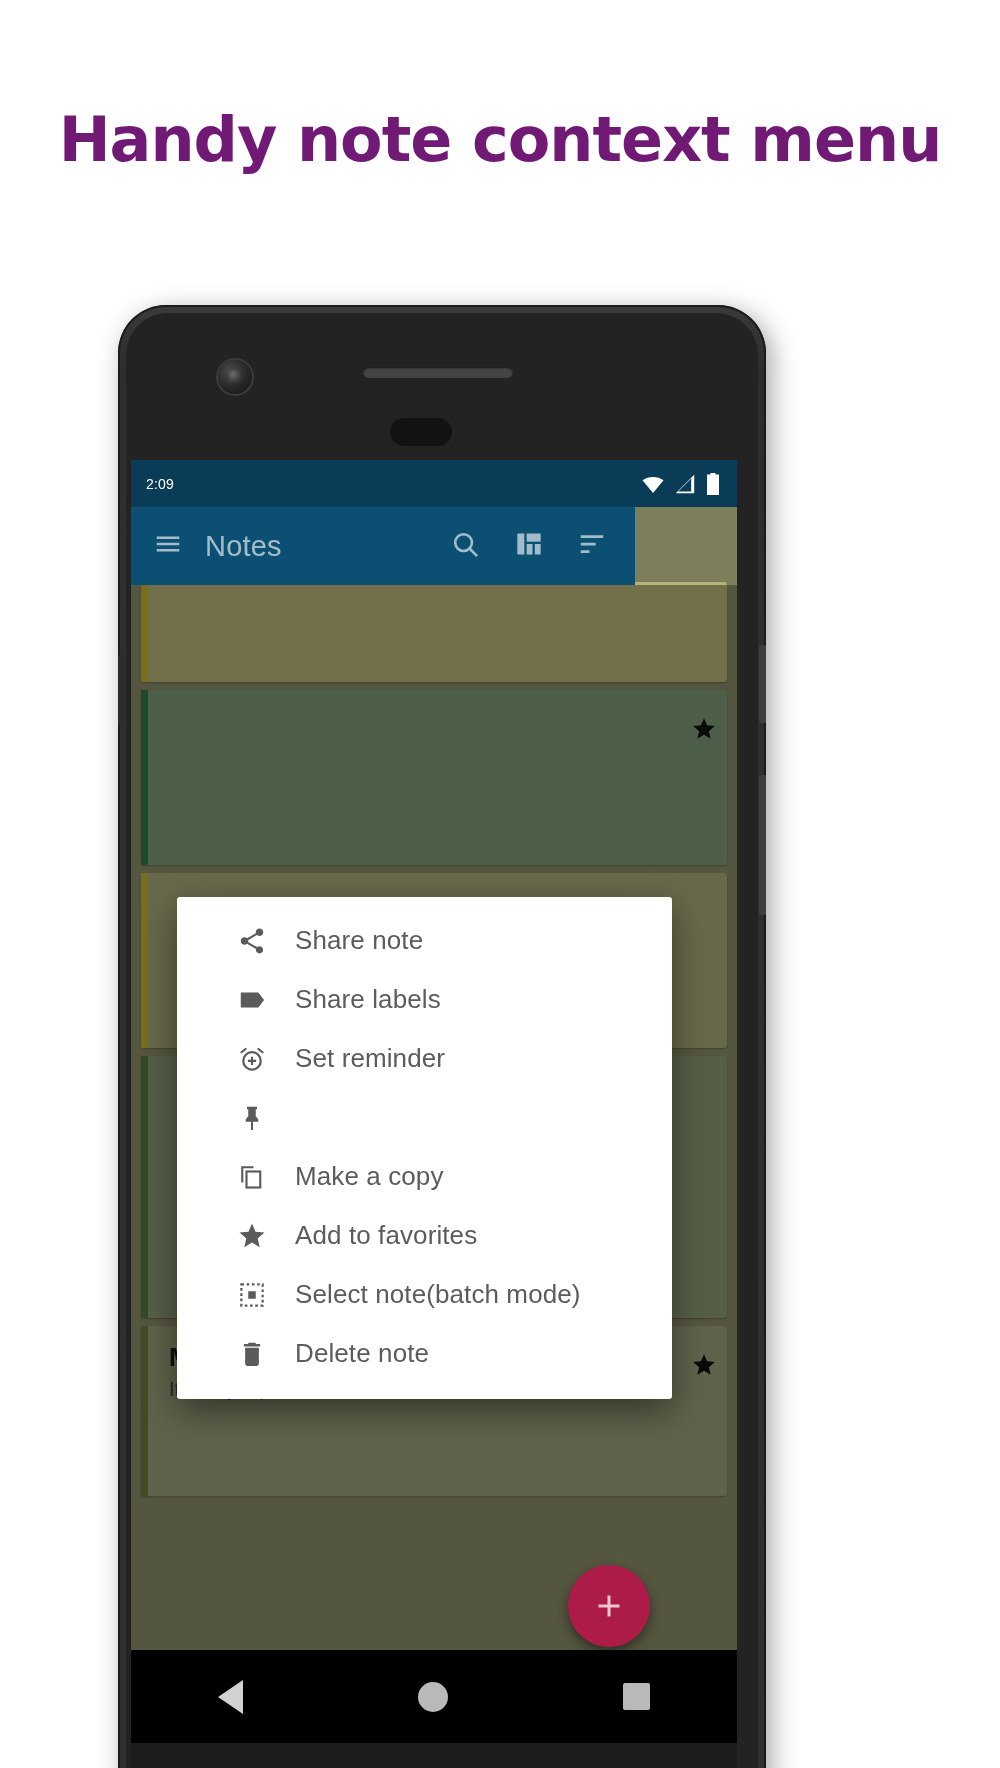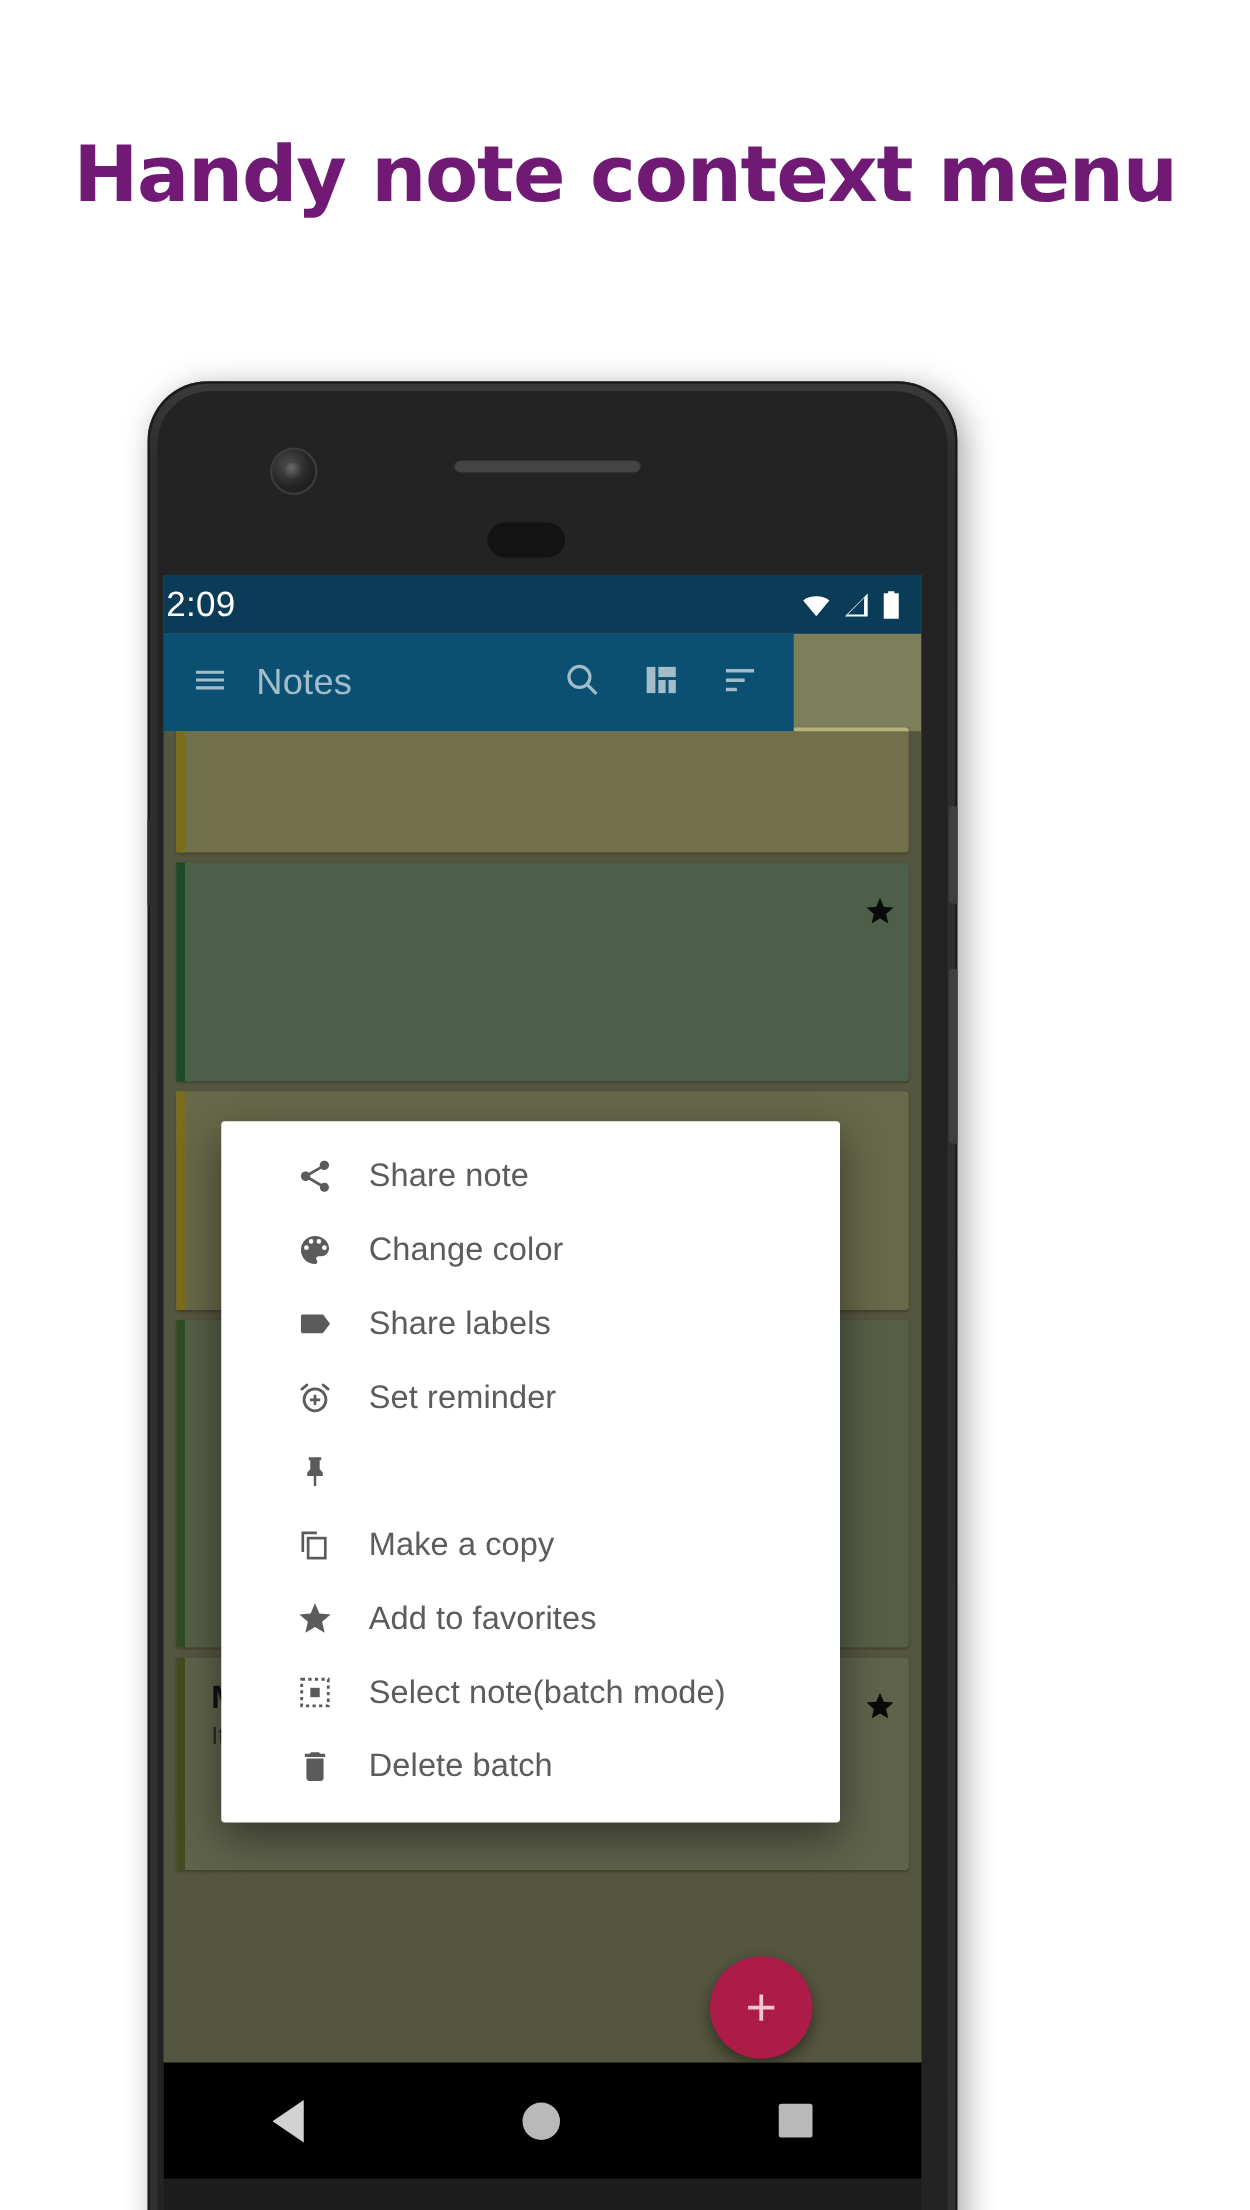--- a/index.html
+++ b/index.html
@@ -51,21 +51,21 @@
   }
   
   .screen{
     position:absolute;left:13px;top:155px;width:606px;height:1190px;
     background:#7d7e5c;overflow:hidden;
   }
   .statusbar{
     position:absolute;left:0;top:0;width:606px;height:47px;background:#0a3c57;
     display:flex;align-items:center;
   }
-  .sb-time{color:#ffffff;font-size:28px;margin-left:2px;letter-spacing:.2px;}
+  .sb-time{color:#ffffff;font-size:14px;margin-left:15px;letter-spacing:.2px;}
   .sb-icons{margin-left:auto;display:flex;align-items:center;gap:9px;margin-right:16px;}
   .appbar{
     position:absolute;left:0;top:47px;width:504px;height:78px;background:#0b5072;
     display:flex;align-items:center;
   }
   .appbar .ic{margin-left:22px;opacity:.62;}
   .appbar-title{
     color:#ffffff;opacity:.62;font-size:29px;margin-left:22px;letter-spacing:.2px;
   }
   .appbar-actions{margin-left:auto;display:flex;align-items:center;gap:34px;margin-right:28px;opacity:.62;}
@@ -208,28 +208,20 @@
 
       <div class="mitem">
         <span class="micon">
           <svg width="30" height="30" viewBox="0 0 24 24">
               <path fill="#5b5b5b" d="M18 16.1c-.76 0-1.44.3-1.96.77L8.9 12.7c.05-.23.1-.46.1-.7s-.05-.47-.1-.7l7.05-4.11c.54.5 1.25.81 2.05.81 1.66 0 3-1.34 3-3s-1.34-3-3-3-3 1.34-3 3c0 .24.04.47.09.7L8.04 9.81C7.5 9.31 6.79 9 6 9c-1.66 0-3 1.34-3 3s1.34 3 3 3c.79 0 1.5-.31 2.04-.81l7.12 4.16c-.05.21-.08.43-.08.65 0 1.61 1.31 2.92 2.92 2.92s2.92-1.31 2.92-2.92S19.61 16.1 18 16.1z"></path>
             </svg>
         </span>
         <span class="mlabel">Share note</span>
       </div>
 
-      <div class="mitem">
-        <span class="micon">
-          <svg width="30" height="30" viewBox="0 0 24 24">
-              <path fill="#5b5b5b" d="M12 3a9 9 0 0 0 0 18c.83 0 1.5-.67 1.5-1.5 0-.39-.15-.74-.39-1-.23-.27-.38-.62-.38-1 0-.83.67-1.5 1.5-1.5H16a5 5 0 0 0 5-5c0-4.42-4.03-8-9-8zm-5.5 9a1.5 1.5 0 1 1 0-3 1.5 1.5 0 0 1 0 3zm3-4a1.5 1.5 0 1 1 0-3 1.5 1.5 0 0 1 0 3zm5 0a1.5 1.5 0 1 1 0-3 1.5 1.5 0 0 1 0 3zm3.5 4a1.5 1.5 0 1 1 0-3 1.5 1.5 0 0 1 0 3z"></path>
-            </svg>
-        </span>
-        <span class="mlabel">Change color</span>
-      </div>
 
       <div class="mitem">
         <span class="micon">
           <svg width="30" height="30" viewBox="0 0 24 24">
               <path fill="#5b5b5b" d="M16.6 6H4c-.55 0-1 .45-1 1v10c0 .55.45 1 1 1h12.6c.33 0 .63-.16.82-.42l4.2-5.58-4.2-5.58A1 1 0 0 0 16.6 6z"></path>
             </svg>
         </span>
         <span class="mlabel">Share labels</span>
       </div>
 
@@ -282,21 +274,21 @@
         </span>
         <span class="mlabel">Select note(batch mode)</span>
       </div>
 
       <div class="mitem">
         <span class="micon">
           <svg width="30" height="30" viewBox="0 0 24 24">
               <path fill="#5b5b5b" d="M6.5 19.5c0 1.1.9 2 2 2h7c1.1 0 2-.9 2-2V7h-11zM18.5 4h-3l-1-1h-5l-1 1h-3v2h13z"></path>
             </svg>
         </span>
-        <span class="mlabel">Delete batch</span>
+        <span class="mlabel">Delete note</span>
       </div>
 
     </div>
   </div>
 
   <div class="navbar">
     <span class="nav-back"></span>
     <span class="nav-home"></span>
     <span class="nav-recent"></span>
   </div>

